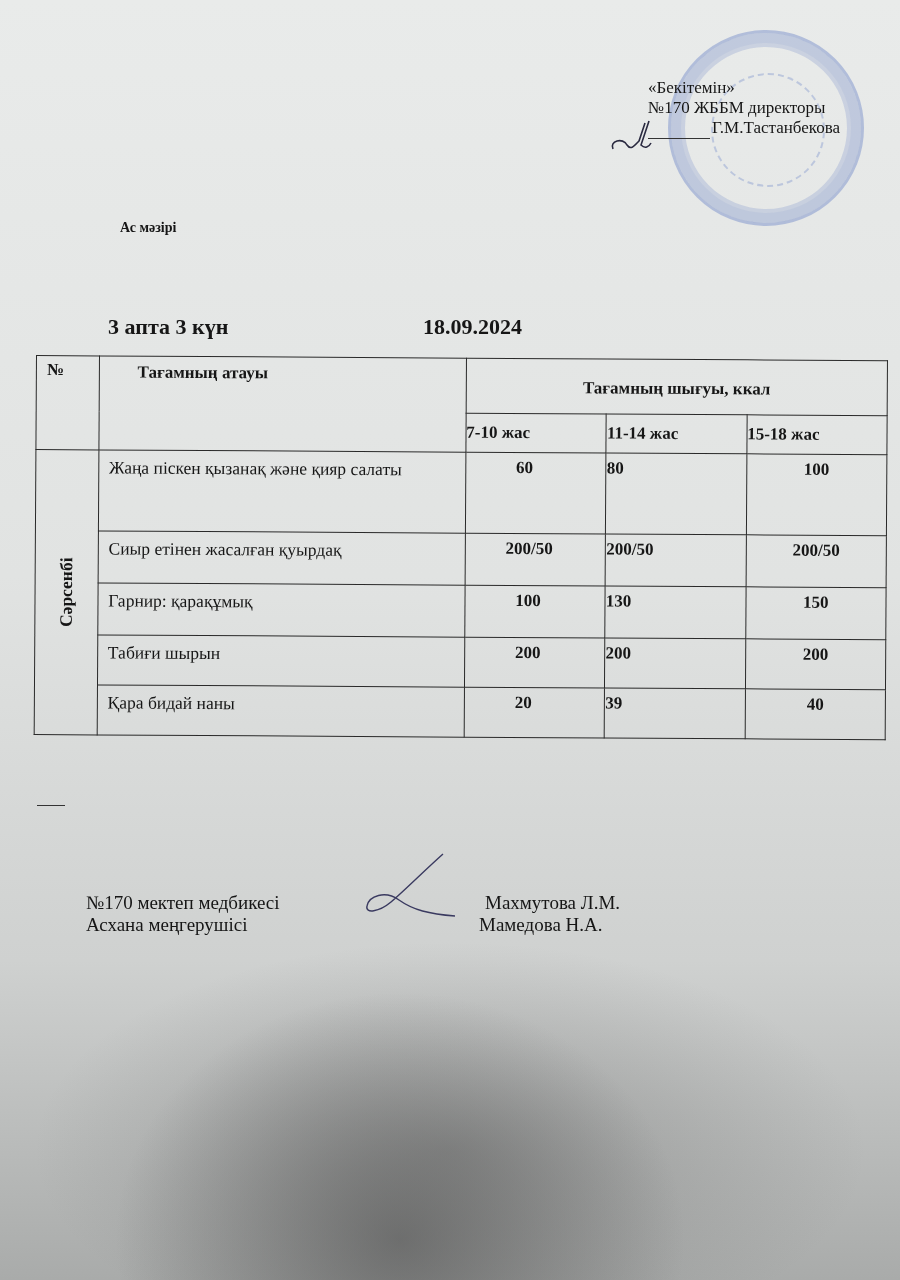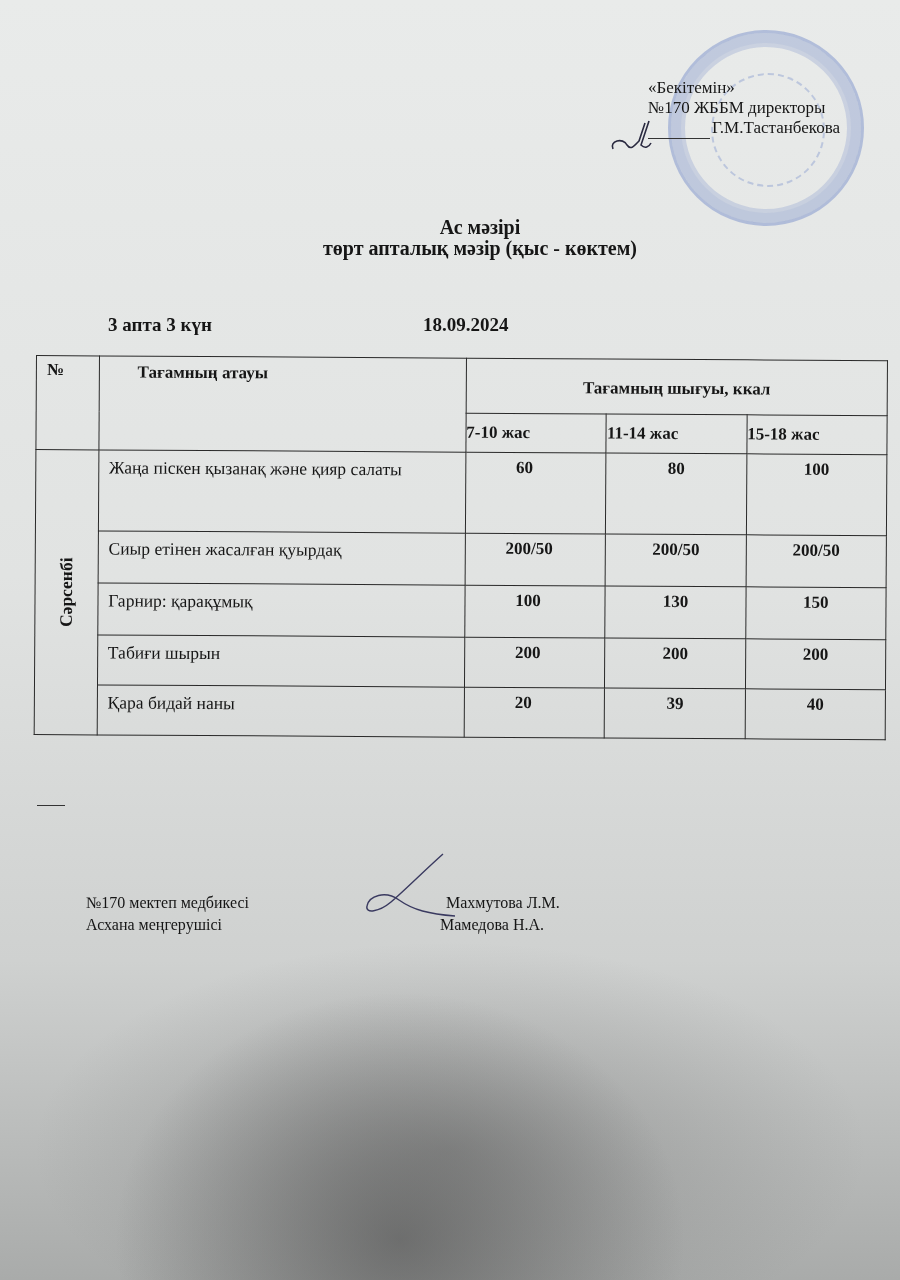--- a/index.html
+++ b/index.html
@@ -27,24 +27,24 @@
     border: 2px dashed rgba(110,135,200,0.35);
   }
   .approval {
     position: absolute; right: 60px; top: 78px; text-align: left;
     font-size: 17px; line-height: 20px;
   }
   .approval .sign-line { display: inline-block; width: 62px; border-bottom: 1.3px solid #333; margin-right: 2px; position: relative; }
   .director-sig { position: absolute; left: 605px; top: 115px; width: 80px; height: 40px; }
 
   .title-block {
-    position: absolute; left: 120px; width: 720px; top: 217px; text-align: center;
-    font-weight: bold; font-size: 20px; line-height: 21px;
+    position: absolute; left: 120px; width: 720px; top: 217px; 
+    font-weight: bold; font-size: 14px; line-height: 21px;
   }
-  .meta-row { position: absolute; top: 314px; font-weight: bold; font-size: 19px; }
+  .meta-row { position: absolute; top: 314px; font-weight: bold; font-size: 22px; }
   .meta-week { left: 108px; }
   .meta-date { left: 423px; }
 
   table.menu {
     position: absolute; left: 36px; top: 355px; width: 852px;
     border-collapse: collapse; font-size: 17px; transform: rotate(0.35deg); transform-origin: left top;
   }
   table.menu td, table.menu th { border: 1.3px solid #2a2a2a; padding: 0; vertical-align: top; }
   th { font-weight: bold; }
   .h-no { width: 52px; height: 50px; text-align: left; padding: 4px 0 0 10px !important; }
@@ -52,33 +52,33 @@
   .h-yield { height: 50px; text-align: center; vertical-align: middle !important; padding-top: 4px !important; }
   .h-age { height: 38px; text-align: left; vertical-align: middle !important; width: 140px; }
   .day-cell { width: 52px; position: relative; }
   .day-label {
     position: absolute; left: 50%; top: 50%; transform: translate(-50%,-50%) rotate(-90deg);
     font-weight: bold; font-size: 17.5px; white-space: nowrap;
   }
   .dish { padding: 5px 8px 0 10px !important; line-height: 24px; font-size: 17.5px; }
   .val { font-weight: bold; padding: 5px 0 0 0 !important; margin-left: 45px; }
   .val.c1 { text-align: left; padding-left: 50px !important; }
-  .val.c2 { text-align: center; }
+  .val.c2 { }
   .val.c3 { text-align: center; }
   .r1 td { height: 75px; }
   .r2 td { height: 46px; }
   .r3 td { height: 46px; }
   .r4 td { height: 44px; }
   .r5 td { height: 44px; }
 
   .short-dash { position: absolute; left: 37px; top: 805px; width: 28px; border-top: 1.3px solid #333; }
 
-  .signatures { position: absolute; top: 892px; font-size: 16px; line-height: 22px; }
+  .signatures { position: absolute; top: 892px; font-size: 19px; line-height: 22px; }
   .sig-left { left: 86px; }
-  .sig-right { left: 440px; }
+  .sig-right { left: 479px; }
   .sig-right div:first-child { padding-left: 6px; }
   .nurse-sig { position: absolute; left: 355px; top: 850px; width: 110px; height: 70px; }
 </style>
 </head>
 <body>
 
 <div class="paper"></div>
 
 <div class="stamp">
     <div class="stamp-inner"></div>
@@ -88,21 +88,20 @@
   <div>«Бекітемін»</div>
   <div>№170 ЖББМ директоры</div>
   <div><span class="sign-line">&nbsp;</span><span>Г.М.Тастанбекова</span></div>
 </div>
 <svg class="director-sig" viewBox="0 0 80 40">
   <path d="M8 34 C 4 26, 18 22, 22 30 C 26 36, 30 30, 34 26 L 40 8 M 44 6 L 36 30 C 40 34, 44 32, 46 28" fill="none" stroke="#2a2a40" stroke-width="1.6"></path>
 </svg>
 
 <div class="title-block">
   <div>Ас мәзірі</div>
-  <div>төрт апталық мәзір (қыс - көктем)</div>
 </div>
 
 <div class="meta-row meta-week">3 апта 3 күн</div>
 <div class="meta-row meta-date">18.09.2024</div>
 
 <table class="menu">
   <tbody>
       <tr>
     <th class="h-no" rowspan="2">№</th>
     <th class="h-name" rowspan="2">Тағамның атауы</th>

